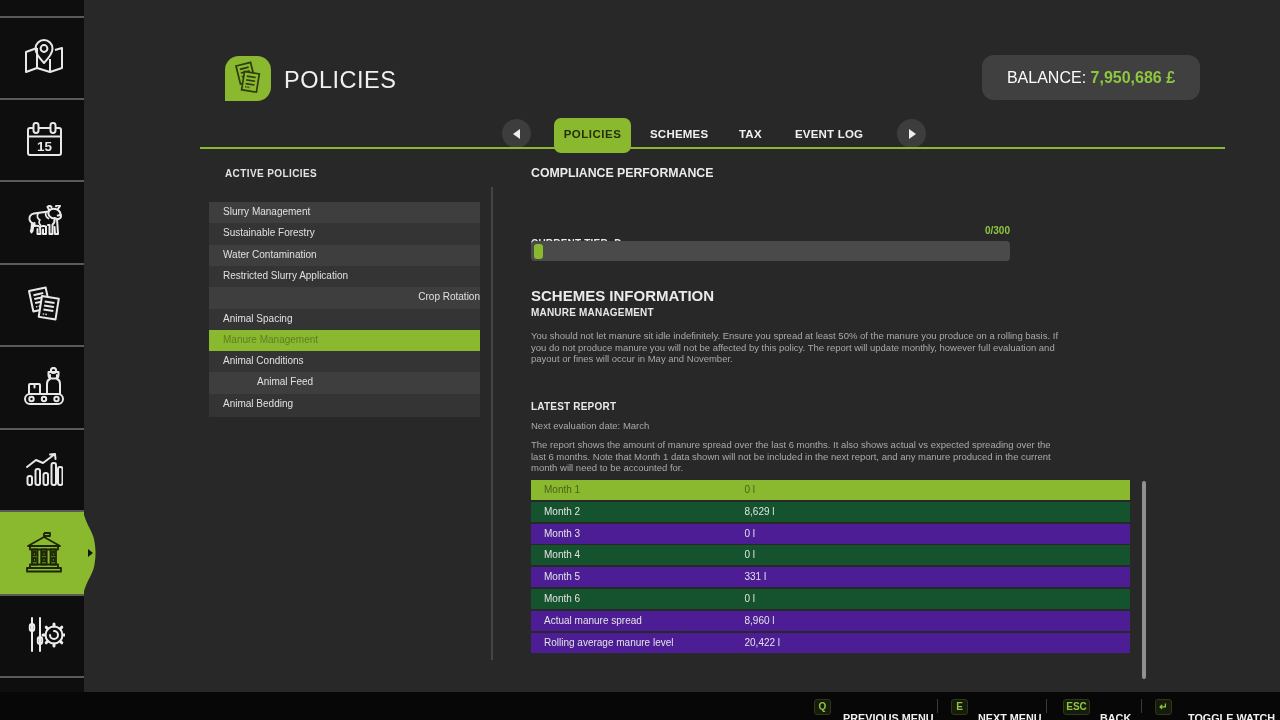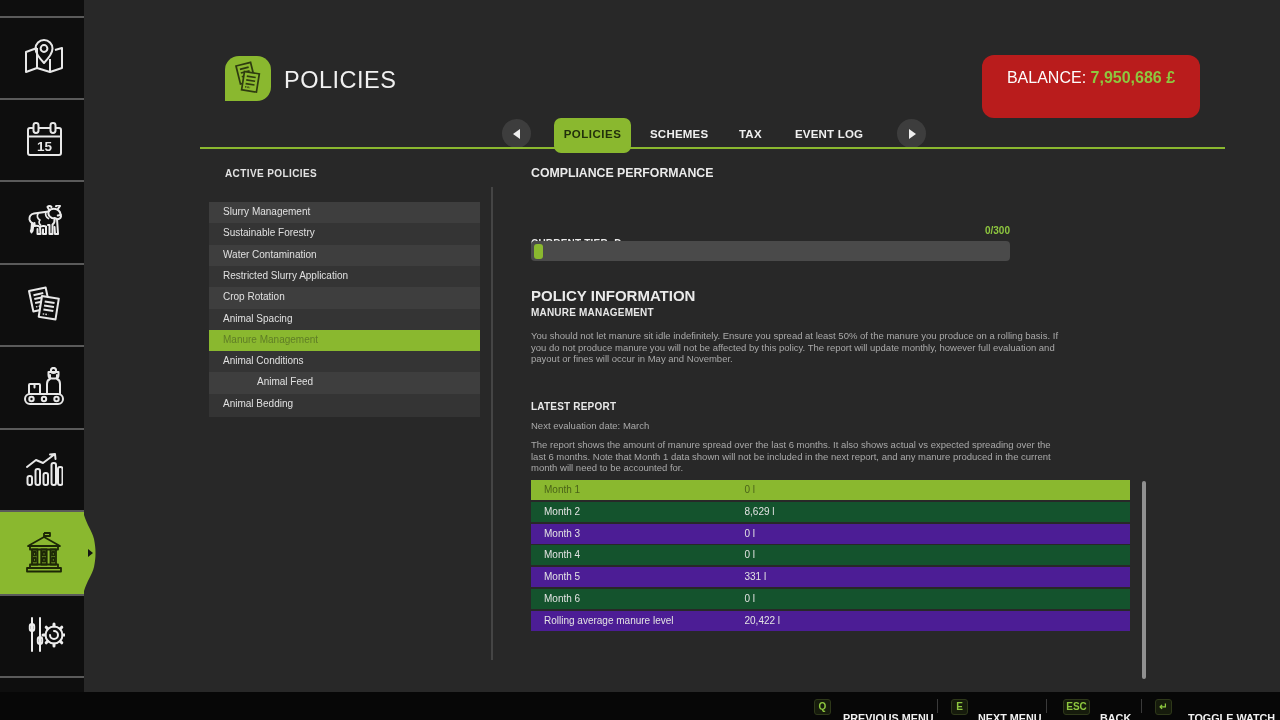--- a/index.html
+++ b/index.html
@@ -7,21 +7,21 @@
     font-family:"Liberation Sans", sans-serif; }
   .abs { position:absolute; }
   #page { position:relative; width:1280px; height:720px; background:#282828; }
   
   #sidebar { position:absolute; left:0; top:0; width:84px; height:720px; background:#0e0e0e; }
   .sep { position:absolute; left:0; width:84px; height:2px; background:#5a5a5a; }
   #activecell { position:absolute; left:0; top:512px; width:84px; height:82px; background:#8ab82f; }
   
   #appicon { position:absolute; left:225px; top:56px; }
   #title { position:absolute; left:284px; top:67px; font-size:23.5px; letter-spacing:0.5px; color:#f0f0f0; }
-  #balance { position:absolute; left:982px; top:55px; width:218px; height:63px; background:#b91c1c;
+  #balance { position:absolute; left:982px; top:55px; width:218px; height:45px; background:#404040;
      border-radius:12px; font-size:16px; line-height:45px; text-align:center; color:#fdfdfd; }
   #balance b { color:#8ec73f; font-weight:700; }
   
   .navcirc { position:absolute; top:119px; width:29px; height:29px; border-radius:50%; background:#3d3d3d; }
   .navcirc svg { position:absolute; left:50%; top:50%; transform:translate(-50%,-50%); }
   #tab-active { position:absolute; left:554px; top:118px; width:77px; height:35px; background:#8ab82f;
      border-radius:7px; color:#22300b; font-size:11.5px; font-weight:700; letter-spacing:0.5px;
      text-align:center; line-height:33px; }
   .tab { position:absolute; top:128px; font-size:11.5px; font-weight:700; letter-spacing:0.2px; color:#f0f0f0; }
   #greenline { position:absolute; left:200px; top:147px; width:1025px; height:2px; background:#8ab82f; }
@@ -211,36 +211,36 @@
   <div class="tab" style="left:650px;">SCHEMES</div>
   <div class="tab" style="left:739px;">TAX</div>
   <div class="tab" style="left:795px;">EVENT LOG</div>
   <div id="greenline"></div>
 
   <div id="lbl-active">ACTIVE POLICIES</div>
   <div class="lrow odd" style="top:202px;">Slurry Management</div>
   <div class="lrow even" style="top:223.3px;">Sustainable Forestry</div>
   <div class="lrow odd" style="top:244.6px;">Water Contamination</div>
   <div class="lrow even" style="top:265.9px;">Restricted Slurry Application</div>
-  <div class="lrow odd" style="top:287.2px;">Crop Rotation</div>
+  <div class="lrow odd" style="top:287.2px;text-align:right;">Crop Rotation</div>
   <div class="lrow even" style="top:308.5px;">Animal Spacing</div>
   <div class="lrow lsel" style="top:329.8px;">Manure Management</div>
   <div class="lrow even" style="top:351.1px;">Animal Conditions</div>
   <div class="lrow odd" style="top:372.4px;padding-left:48px;">Animal Feed</div>
   <div class="lrow even" style="top:393.7px;">Animal Bedding</div>
   <div id="vline"></div>
 
   <div class="h1" style="top:166px;">COMPLIANCE PERFORMANCE</div>
   <div class="h2" style="top:214px;margin-top:24px;">CURRENT TIER: D</div>
   <div id="score">0/300</div>
   <div id="pbar">
       <div id="pfill"></div>
     </div>
 
-  <div class="h1" style="top:287px; font-size:15px;">POLICY INFORMATION</div>
+  <div class="h1" style="top:287px; font-size:15px;">SCHEMES INFORMATION</div>
   <div class="h2" style="top:307px;">MANURE MANAGEMENT</div>
   <div class="body" style="top:330px;">You should not let manure sit idle indefinitely. Ensure you spread at least 50% of the manure you produce on a rolling basis. If<br>you do not produce manure you will not be affected by this policy. The report will update monthly, however full evaluation and<br>payout or fines will occur in May and November.</div>
 
   <div class="h2" style="top:401px;">LATEST REPORT</div>
   <div class="body" style="top:420px;">Next evaluation date: March</div>
   <div class="body" style="top:439px;">The report shows the amount of manure spread over the last 6 months. It also shows actual vs expected spreading over the<br>last 6 months. Note that Month 1 data shown will not be included in the next report, and any manure produced in the current<br>month will need to be accounted for.</div>
 
   <div id="tablewrap">
     <div class="trow tsel">
         <span class="l">Month 1</span>
@@ -258,20 +258,24 @@
         <span class="l">Month 4</span>
         <span class="v">0 l</span>
       </div>
     <div class="trow todd">
         <span class="l">Month 5</span>
         <span class="v">331 l</span>
       </div>
     <div class="trow teven">
         <span class="l">Month 6</span>
         <span class="v">0 l</span>
+      </div>
+    <div class="trow todd">
+        <span class="l">Actual manure spread</span>
+        <span class="v">8,960 l</span>
       </div>
     <div class="trow todd">
         <span class="l">Rolling average manure level</span>
         <span class="v">20,422 l</span>
       </div>
   </div>
   <div id="tscroll"></div>
 
   <div id="bottombar">
     <div class="key" style="left:814px; width:17px;">Q</div>

